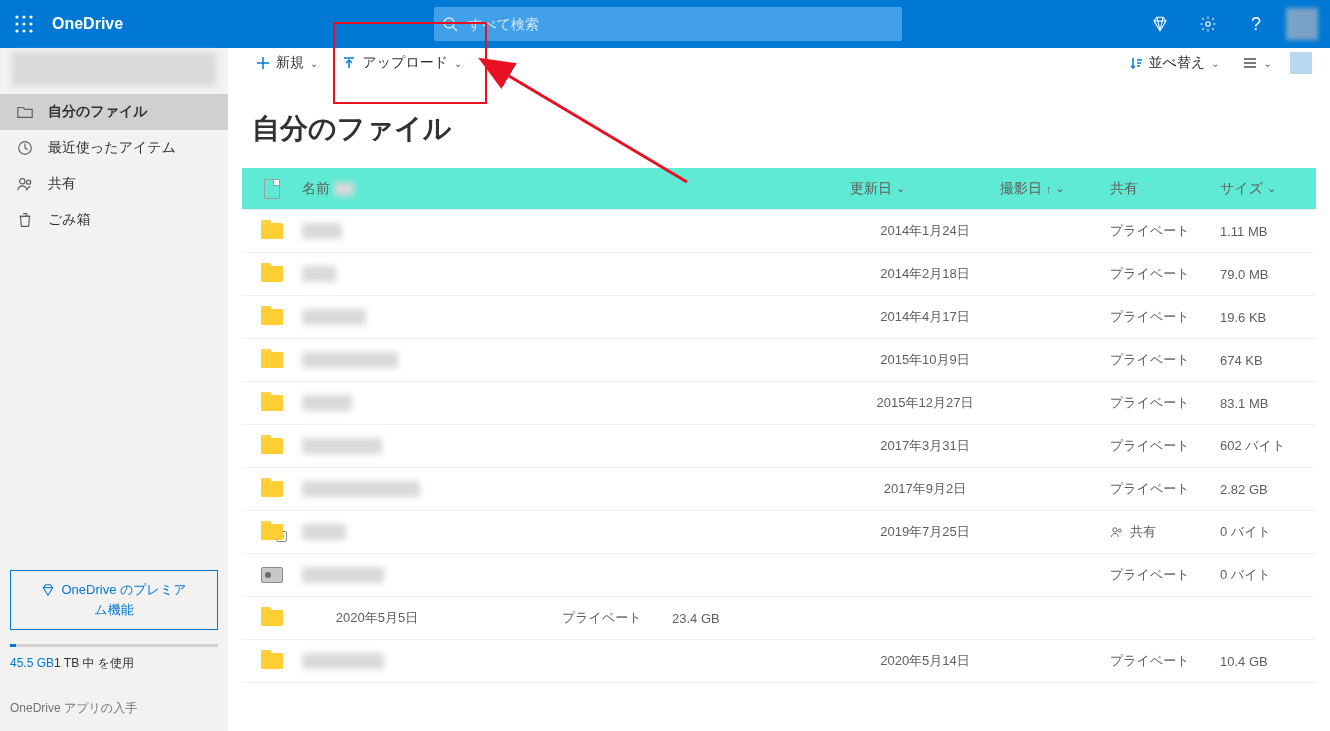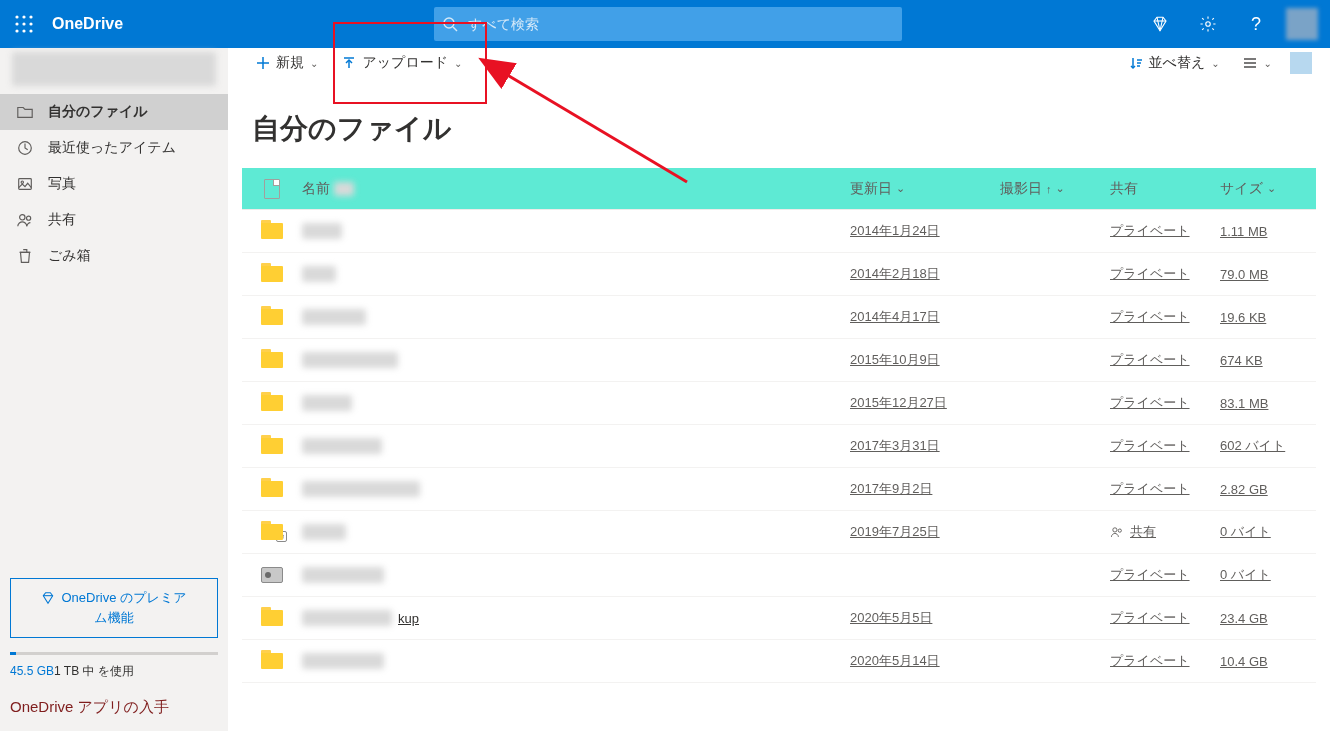--- a/index.html
+++ b/index.html
@@ -26,52 +26,52 @@
   .sb-item.active { background: #d0d0d0; font-weight: 600; }
   .sb-item .icn { width: 18px; display: flex; justify-content: center; color: #605e5c; }
 
   .sb-bottom { margin-top: auto; padding: 10px 10px 14px 10px; }
   .premium-btn { border: 1px solid #0078d4; color: #0078d4; background: transparent; width: 100%; padding: 10px 6px; font-size: 13px; cursor: pointer; display: flex; flex-direction: column; align-items: center; gap: 2px; }
   .premium-row1 { display: flex; align-items: center; gap: 6px; }
   .storage-bar { height: 3px; background: #d2d0ce; margin: 14px 0 8px 0; position: relative; width: 100%; }
   .storage-fill { position: absolute; left:0; top:0; height:3px; background:#0078d4; width: 6px; }
   .storage-txt { font-size: 12px; color:#323130; }
   .storage-txt .used { color:#0078d4; }
-  .applink { color:#7f1d1d; font-size: 15px; margin-top: 18px; cursor: pointer; display:inline-block; }
+  .applink { color:#737373; font-size: 12px; margin-top: 28px; cursor: pointer; display:inline-block; }
 
   
   .content { flex: 1; position: relative; overflow: hidden; }
   .cmdbar { height: 44px; display:flex; align-items:flex-start; padding: 0 18px; border-bottom: 0; gap: 4px; position: relative; }
   .cmd-btn { display:flex; align-items:center; gap:6px; padding: 6px 10px; cursor:pointer; color:#323130; font-size:14px; }
   .cmd-btn .chev { font-size: 10px; color:#605e5c; }
   .cmd-right { margin-left:auto; display:flex; align-items:center; gap: 8px; }
   .viewtile { width: 22px; height: 22px; background:#b7d8ef; margin-left: 6px; }
 
   .page-title { font-size: 28px; font-weight: 600; padding: 18px 24px 20px 24px; }
 
   .filelist { padding: 0 14px; }
   .fl-header { display:flex; align-items:center; height: 42px; border-bottom: 1px solid #edebe9; position: sticky; top:0; background:#5eead4; }
   .col-icon { width: 60px; display:flex; justify-content:center; }
   .col-name { flex: 1; display:flex; align-items:center; gap:4px; }
-  .col-mod  { width: 150px; }
+  .col-mod  { width: 150px; text-align: center; }
   .col-date { width: 110px; display:flex; align-items:center; gap:6px; }
   .col-share{ width: 110px; }
   .col-size { width: 96px; display:flex; align-items:center; gap:4px; }
   .hdr-cell { color:#605e5c; font-weight:400; display:flex; align-items:center; gap:4px; cursor:pointer; }
   .sort-chev { font-size:11px; }
 
   .fl-row { display:flex; align-items:center; height:43px; border-bottom:1px solid #f3f2f1; }
   .folder-ico { width:22px; height:16px; position:relative; }
   .folder-ico::before { content:""; position:absolute; width:10px; height:4px; background:#ffd04c; top:-3px; left:0; border-radius:1px 1px 0 0; }
   .folder-ico::after { content:""; position:absolute; inset:0; background:#ffcf33; border-radius:1px; }
   .disk-ico { width:22px; height:16px; background:#c8c8c8; border:1px solid #8a8a8a; border-radius:2px; position:relative; }
   .disk-ico::after{ content:""; position:absolute; width:6px; height:6px; border-radius:50%; background:#6a6a6a; top:4px; left:3px; }
   .shared-badge { position:absolute; bottom:-2px; right:-4px; width:11px; height:11px; background:#fff; border:1px solid #8a8a8a; border-radius:2px; font-size:7px; display:flex; align-items:center; justify-content:center; color:#8a8a8a;}
   .blur-chip { background:#d9d9d9; filter: blur(3px); border-radius:2px; display:inline-block; height:16px; }
-  .cell { font-size:13px; color:#323130;text-decoration:underline; }
+  .cell { font-size:13px; color:#323130; }
   .pale { color:#605e5c; }
   .share-cell { display:flex; align-items:center; gap:6px; }
 
   
   .annot-box { position:absolute; border:2.5px solid #e81123; pointer-events:none; z-index: 50; }
   .annot-arrow { position:absolute; pointer-events:none; z-index:49; }
 
   .file-icn { width:16px; height:20px; border:1px solid #a19f9d; border-radius:1px; position:relative; }
   .file-icn::after{ content:""; position:absolute; top:0; right:0; width:5px; height:5px; background:#fff; border-left:1px solid #a19f9d; border-bottom:1px solid #a19f9d; }
 
@@ -145,30 +145,20 @@
             <svg width="18" height="18" viewBox="0 0 20 20" fill="none" stroke="#605e5c" stroke-width="1.3">
               <circle cx="10" cy="10" r="7"></circle>
               <polyline points="10,5 10,10 13,12"></polyline>
             </svg>
           </span>
           <span>最近使ったアイテム</span>
         </div>
         <div class="sb-item">
           <span class="icn">
             <svg width="18" height="18" viewBox="0 0 20 20" fill="none" stroke="#605e5c" stroke-width="1.3">
-              <rect x="3" y="4" width="14" height="12" rx="1"></rect>
-              <circle cx="7" cy="8" r="1.3"></circle>
-              <path d="M3 14l4-4 3 3 3-4 4 5"></path>
-            </svg>
-          </span>
-          <span>写真</span>
-        </div>
-        <div class="sb-item">
-          <span class="icn">
-            <svg width="18" height="18" viewBox="0 0 20 20" fill="none" stroke="#605e5c" stroke-width="1.3">
               <circle cx="7" cy="7" r="3"></circle>
               <path d="M2 17c0-3 3-5 5-5s5 2 5 5"></path>
               <circle cx="14" cy="8" r="2.3"></circle>
               <path d="M12 17c0-2 2-4 4-4"></path>
             </svg>
           </span>
           <span>共有</span>
         </div>
         <div class="sb-item">
           <span class="icn">
@@ -388,24 +378,20 @@
               <span class="blur-chip" style="width:82px"></span>
             </div>
             <div class="col-mod cell pale"></div>
             <div class="col-date cell"></div>
             <div class="col-share cell pale">プライベート</div>
             <div class="col-size cell pale">0 バイト</div>
           </div>
           <div class="fl-row">
             <div class="col-icon">
               <span class="folder-ico"></span>
-            </div>
-            <div class="col-name cell">
-              <span class="blur-chip" style="width:90px"></span>
-              <span style="margin-left:2px">kup</span>
             </div>
             <div class="col-mod cell pale">2020年5月5日</div>
             <div class="col-date cell"></div>
             <div class="col-share cell pale">プライベート</div>
             <div class="col-size cell pale">23.4 GB</div>
           </div>
           <div class="fl-row">
             <div class="col-icon">
               <span class="folder-ico"></span>
             </div>

